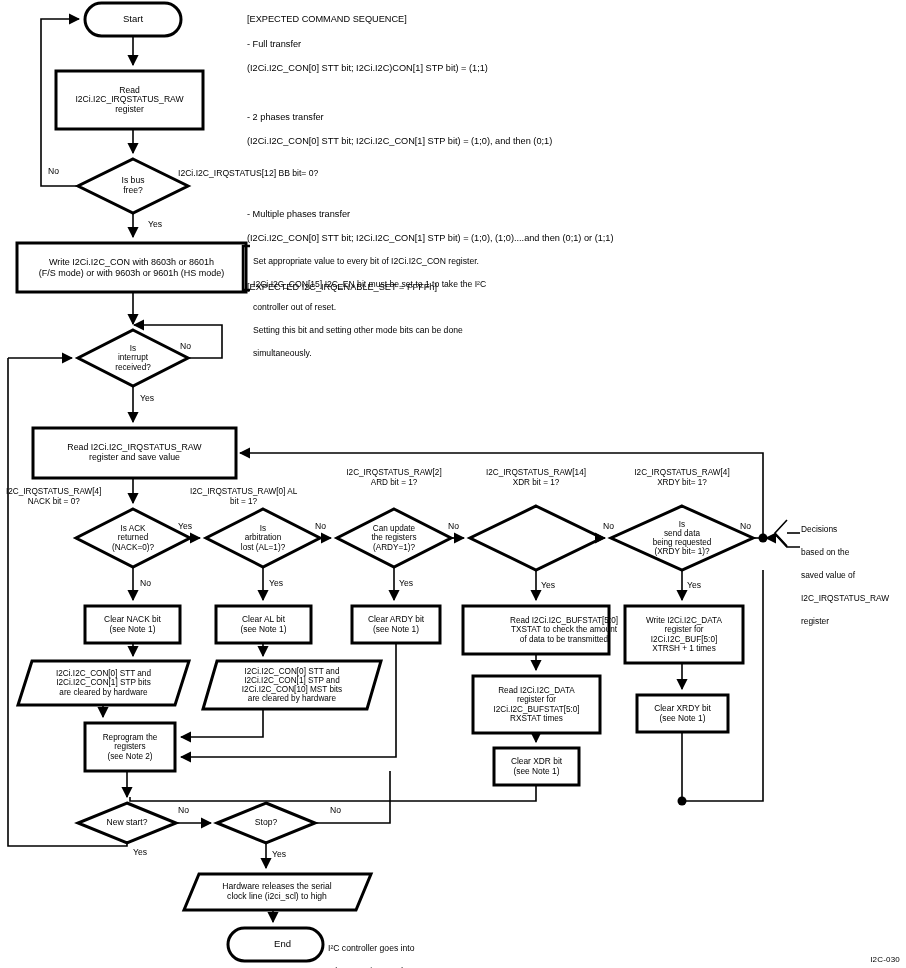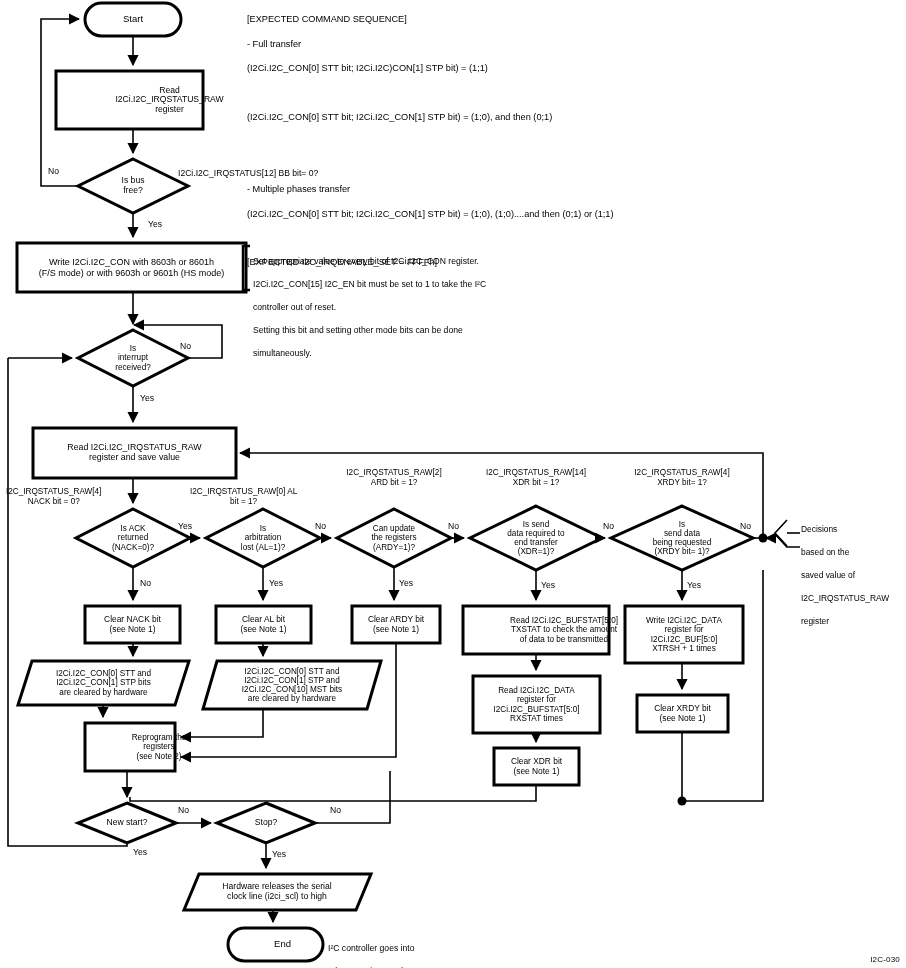--- a/index.html
+++ b/index.html
@@ -144,20 +144,21 @@
     <g fill="none" stroke="#000" stroke-width="2.5">
       <path d="M250 246 L243 246 L243 290 L250 290"></path>
     </g>
   </svg>
 
   <div class="lbl" style="left:247px;top:1px;width:620px;font-size:9.2px;line-height:12.2px;">
     <div>[EXPECTED COMMAND SEQUENCE]</div>
     <div>- Full transfer</div>
     <div>(I2Ci.I2C_CON[0] STT bit; I2Ci.I2C)CON[1] STP bit) = (1;1)</div>
     <div style="height:12px;"></div>
+    <div>- 2 phases transfer</div>
     <div>(I2Ci.I2C_CON[0] STT bit; I2Ci.I2C_CON[1] STP bit) = (1;0), and then (0;1)</div>
     <div style="height:12px;"></div>
     <div style="height:12px;"></div>
     <div>- Multiple phases transfer</div>
     <div>(I2Ci.I2C_CON[0] STT bit; I2Ci.I2C_CON[1] STP bit) = (1;0), (1;0)....and then (0;1) or (1;1)</div>
     <div style="height:12px;"></div>
     <div>[EXPECTED I2C_IRQENABLE_SET = FFFFh]</div>
   </div>
 
   <div class="side" style="left:253px;top:245px;width:300px;font-size:8.6px;line-height:11.4px;">
@@ -177,21 +178,21 @@
   </div>
 
   <div class="side" style="left:328px;top:932px;width:150px;font-size:8.6px;line-height:11.4px;">
     <div>I²C controller goes into</div>
     <div style="padding-left:3px;">slave receiver mode.</div>
   </div>
 
   <div class="nodetext" style="left:85px;top:3px;width:96px;height:33px;font-size:9.5px;">
     <span>Start</span></div>
 
-  <div class="nodetext" style="left:56px;top:71px;width:147px;height:58px;font-size:8.6px;padding-left:40px;">
+  <div class="nodetext" style="left:56px;top:71px;width:147px;height:58px;font-size:8.6px;">
     <span>Read
 I2Ci.I2C_IRQSTATUS_RAW
 register</span></div>
 
   <div class="nodetext" style="left:98px;top:163px;width:70px;height:46px;font-size:8.6px;">
     <span>Is bus
 free?</span></div>
 
   <div class="nodetext" style="left:17px;top:243px;width:229px;height:49px;font-size:9px;">
     <span>Write I2Ci.I2C_CON with 8603h or 8601h
@@ -214,25 +215,20 @@
   <div class="nodetext" style="left:218px;top:512px;width:90px;height:52px;font-size:8.2px;">
     <span>Is
 arbitration
 lost (AL=1)?</span></div>
 
   <div class="nodetext" style="left:350px;top:512px;width:88px;height:52px;font-size:8.2px;">
     <span>Can update
 the registers
 (ARDY=1)?</span></div>
 
-  <div class="nodetext" style="left:481px;top:508px;width:110px;height:60px;font-size:8.2px;">
-    <span>Is send
-data required to
-end transfer
-(XDR=1)?</span></div>
 
   <div class="nodetext" style="left:620px;top:508px;width:124px;height:60px;font-size:8.2px;">
     <span>Is
 send data
 being requested
 (XRDY bit= 1)?</span></div>
 
   <div class="nodetext" style="left:85px;top:606px;width:95px;height:37px;font-size:8.4px;">
     <span>Clear NACK bit
 (see Note 1)</span></div>
@@ -270,21 +266,21 @@
   <div class="nodetext" style="left:473px;top:676px;width:127px;height:57px;font-size:8.2px;">
     <span>Read I2Ci.I2C_DATA
 register for
 I2Ci.I2C_BUFSTAT[5:0]
 RXSTAT times</span></div>
 
   <div class="nodetext" style="left:637px;top:695px;width:91px;height:37px;font-size:8.4px;">
     <span>Clear XRDY bit
 (see Note 1)</span></div>
 
-  <div class="nodetext" style="left:85px;top:723px;width:90px;height:48px;font-size:8.2px;margin-left:29px;">
+  <div class="nodetext" style="left:85px;top:723px;width:90px;height:48px;font-size:8.2px;">
     <span>Reprogram the
 registers
 (see Note 2)</span></div>
 
   <div class="nodetext" style="left:494px;top:748px;width:85px;height:37px;font-size:8.4px;">
     <span>Clear XDR bit
 (see Note 1)</span></div>
 
   <div class="nodetext" style="left:92px;top:812px;width:70px;height:22px;font-size:8.6px;">
     <span>New start?</span></div>

